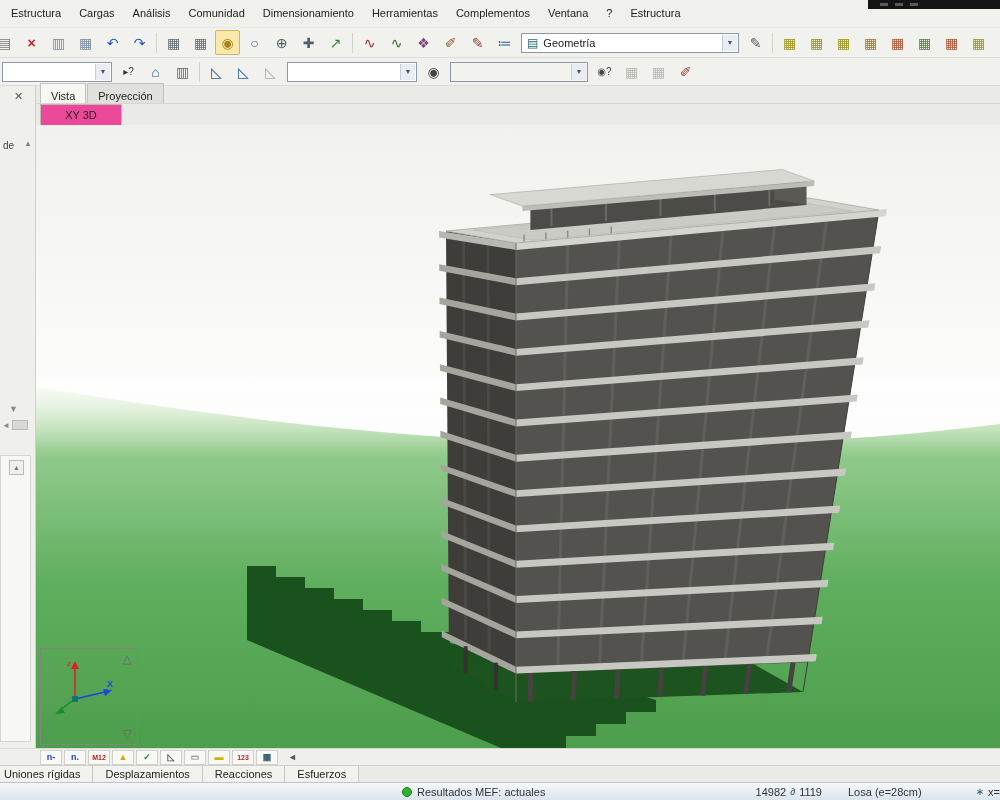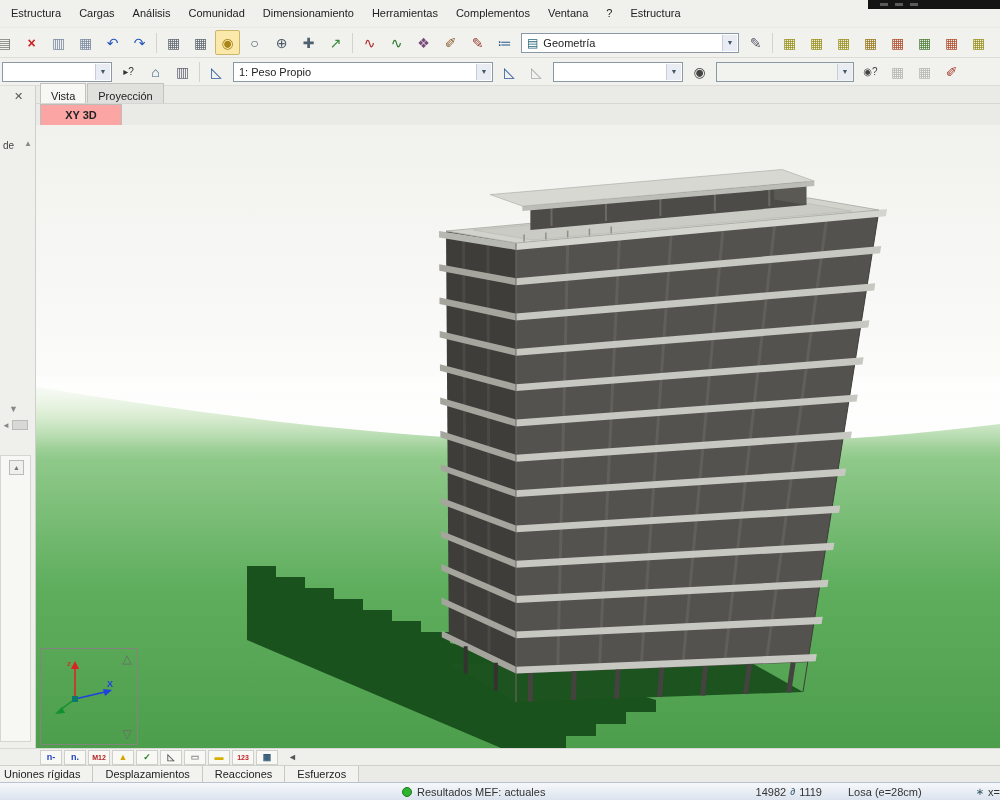--- a/index.html
+++ b/index.html
@@ -23,22 +23,22 @@
   .combo .arr{position:absolute;right:1px;top:1px;bottom:1px;width:14px;background:#e9edf3;
               border-left:1px solid #c5cdd8;display:flex;align-items:center;justify-content:center;
               font-size:7px;color:#456}
   .cicon{color:#267;margin-right:5px;font-size:12px}
   
   .tabsrow{position:absolute;top:86px;left:0;right:0;height:18px;background:#eaeae7;display:flex;
            align-items:flex-end;padding-left:40px;border-bottom:1px solid #d6d6d2;box-sizing:border-box}
   .vtab{padding:6px 10px 1px;border:1px solid #c2c2be;border-bottom:none;background:#e0e0dc;margin-right:1px}
   .vtab.active{background:#f7f7f4}
   .subtabrow{position:absolute;top:104px;left:0;right:0;height:21px;background:#eaeae7;display:flex;padding-left:40px}
-  .stab{width:80px;display:flex;align-items:center;justify-content:center;font-weight:bold;
-        background:#fca5a5;border:1px solid #bdbdb8;border-bottom:none}
+  .stab{width:80px;display:flex;align-items:center;justify-content:center;font-weight:normal;
+        background:#ec4899;border:1px solid #bdbdb8;border-bottom:none}
   
   .leftstrip{position:absolute;left:0;top:86px;width:36px;height:662px;background:#efefec;
              border-right:1px solid #cfcfcb;z-index:6;box-sizing:border-box}
   .ls-close{position:absolute;top:4px;left:14px;color:#555;font-size:11px}
   .ls-frag{position:absolute;top:54px;left:3px;font-size:10px;color:#444}
   .ls-up{position:absolute;top:53px;right:3px;font-size:8px;color:#888}
   .ls-down{position:absolute;top:318px;left:9px;font-size:9px;color:#888}
   .ls-hsb{position:absolute;top:334px;left:2px;display:flex;align-items:center;gap:2px}
   .ls-hsb .lh{font-size:8px;color:#888}
   .ls-hsb .th{width:14px;height:8px;background:#d8d8d4;border:1px solid #bbb}
@@ -135,24 +135,20 @@
     <span></span>
     <span class="arr">▼</span>
   </div>
   <span id="tb2-a" style="display:flex;align-items:center">
       <span class="tbicon" style="color: rgb(51, 51, 51); font-size: 10px;">▸?</span>
       <span class="tbicon" style="color: rgb(52, 90, 128);">⌂</span>
       <span class="tbicon" style="color: rgb(102, 102, 119);">▥</span>
       <i class="sep"></i>
       <span class="tbicon" style="color: rgb(42, 90, 160);">◺</span>
     </span>
-  <div class="combo" style="width:260px">
-    <span>1: Peso Propio</span>
-    <span class="arr">▼</span>
-  </div>
   <span id="tb2-b" style="display:flex;align-items:center">
       <span class="tbicon" style="color: rgb(42, 90, 160);">◺</span>
       <span class="tbicon" style="color: rgb(170, 170, 170);">◺</span>
     </span>
   <div class="combo" style="width:130px">
     <span></span>
     <span class="arr">▼</span>
   </div>
   <span id="tb2-c" style="display:flex;align-items:center">
       <span class="tbicon" style="color: rgb(68, 68, 68);">◉</span>

